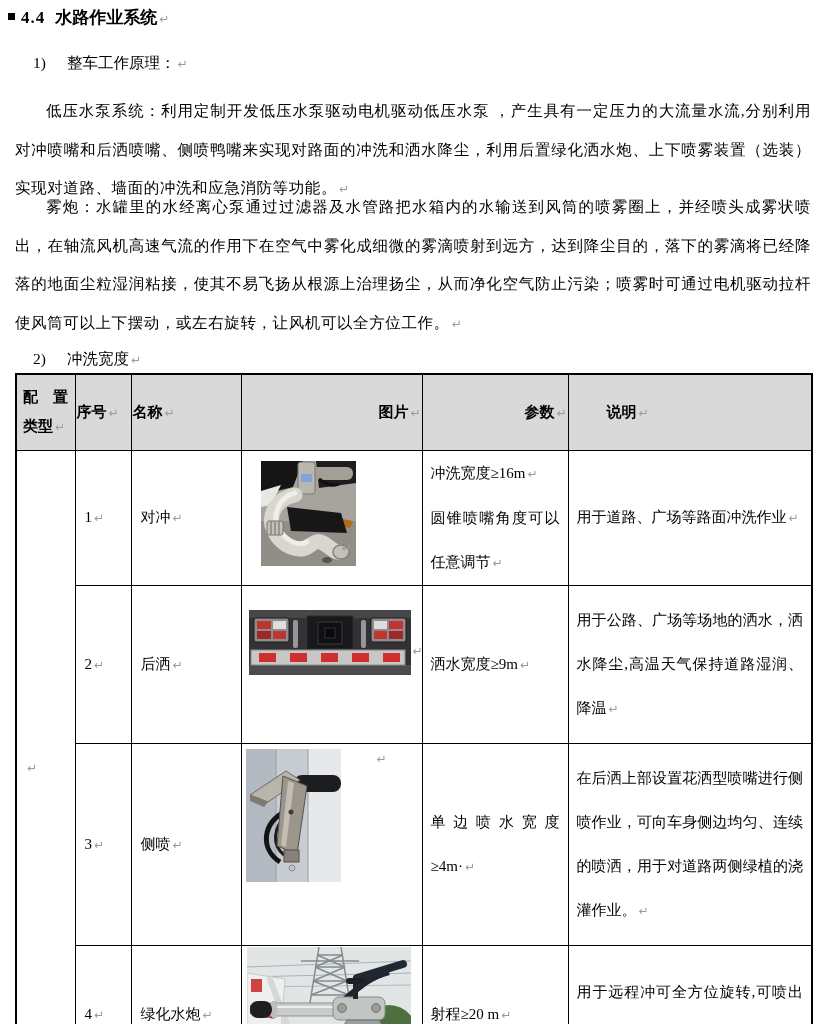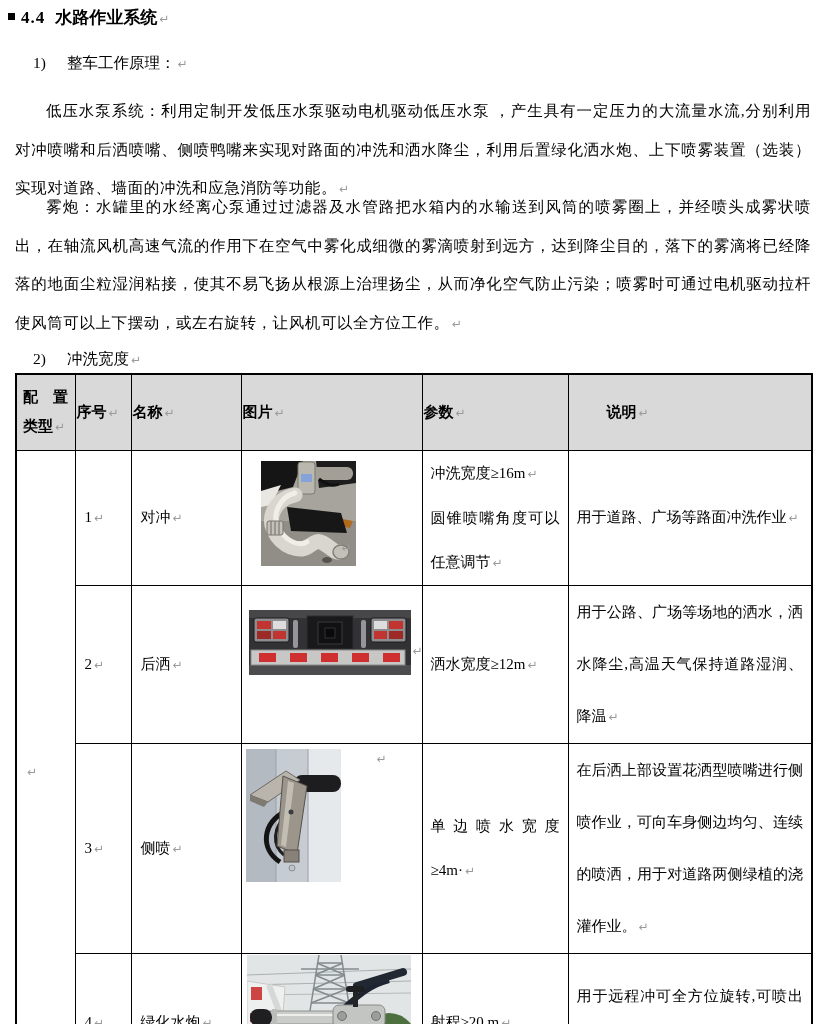--- a/index.html
+++ b/index.html
@@ -23,27 +23,27 @@
         text-align:justify;text-indent:2em;letter-spacing:0.6px;}
   .p1{top:92px;}
   .p2{top:188px;}
   
   table.cfg{position:absolute;left:15px;top:373px;width:796px;border-collapse:collapse;
             table-layout:fixed;font-size:15px;border:2px solid #000;}
   table.cfg td{border:1px solid #000;vertical-align:middle;overflow:hidden;}
   td.hd{background:#d9d9d9;font-weight:bold;}
   td.hd-type{padding:4px 4px 4px 6px;line-height:29px;}
   td.hd-left{text-align:left;}
-  td.hd-center{text-align:left;}
+  td.hd-center{text-align:right;}
   td.hd-desc{padding-left:38px;text-align:left;margin-top:36px;}
   td.c-seq,td.c-name{padding-left:9px;}
   td.c-type{text-align:left;padding-left:8px;}
   td.c-pic{position:relative;padding:0;}
   td.c-param{padding:0 8px;line-height:44px;text-align:justify;}
-  td.c-desc{padding:0 8px;line-height:52px;text-align:justify;}
+  td.c-desc{padding:12px 8px;line-height:44px;text-align:justify;}
   .pic-pil{position:absolute;font-family:"DejaVu Sans",sans-serif;color:#9a9a9a;font-size:12px;}
   svg{display:block;}
   .photo{position:absolute;}
 </style>
 </head>
 <body>
 
 <div class="abs heading">
   <span class="sq-bullet"></span><span class="num">4.4</span><span>水路作业系统</span><span class="pilcrow">↵</span>
 </div>
@@ -147,21 +147,21 @@
         <rect x="2" y="40" width="154" height="15" fill="#c7c7c5" stroke="#8a8a88" stroke-width="1"></rect>
         <rect x="10" y="43" width="17" height="9" fill="#cf2f2f"></rect>
         <rect x="41" y="43" width="17" height="9" fill="#cf2f2f"></rect>
         <rect x="72" y="43" width="17" height="9" fill="#cf2f2f"></rect>
         <rect x="103" y="43" width="17" height="9" fill="#cf2f2f"></rect>
         <rect x="134" y="43" width="17" height="9" fill="#cf2f2f"></rect>
       </svg>
       <span class="pic-pil" style="left:171px;top:58px">↵</span>
     </td>
     <td class="c-param">
-      <div><span>洒水宽度≥12m</span><span class="pilcrow">↵</span></div>
+      <div><span>洒水宽度≥9m</span><span class="pilcrow">↵</span></div>
     </td>
     <td class="c-desc"><span>用于公路、广场等场地的洒水，洒水降尘,高温天气保持道路湿润、降温</span><span class="pilcrow">↵</span></td>
   </tr>
 
   <tr style="height:162px">
     <td class="c-seq"><span>3</span><span class="pilcrow">↵</span></td>
     <td class="c-name"><span>侧喷</span><span class="pilcrow">↵</span></td>
     <td class="c-pic">
       <svg class="photo" style="left:4px;top:5px" width="95" height="133" viewBox="0 0 95 133">
         <rect width="95" height="133" fill="#c6ccd2"></rect>

